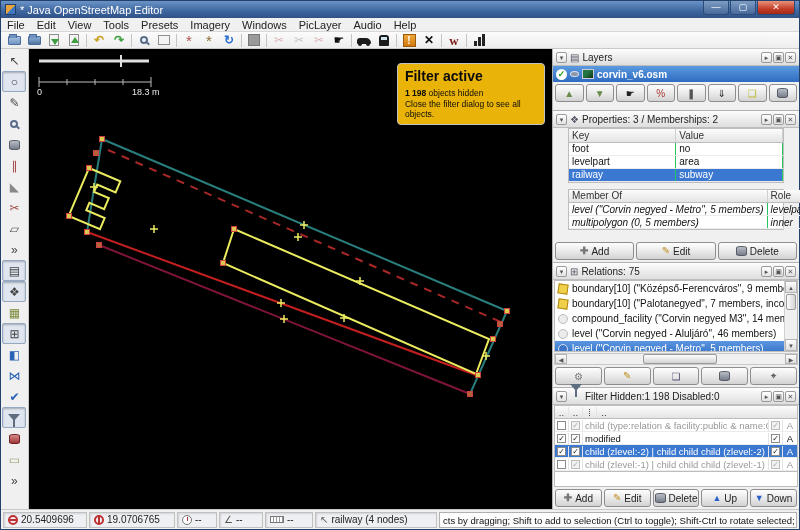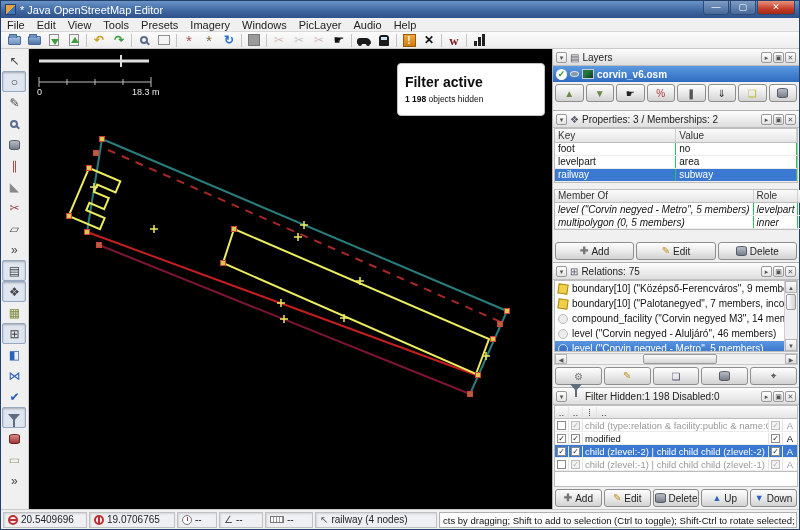--- a/index.html
+++ b/index.html
@@ -55,21 +55,21 @@
   .leftbar { width:28px; background:#f0f0f0; border-right:1px solid #c9c9c9; display:flex; flex-direction:column; align-items:center; padding-top:1px; }
   .lt { width:24px; height:21px; display:flex; align-items:center; justify-content:center; font-size:12px; color:#444; border:1px solid transparent; border-radius:2px; }
   .lt.pressed { background:#dfe6ef; border:1px solid #96a8c2; box-shadow:inset 0 1px 2px rgba(0,0,0,.25); }
   .lt .blue { color:#2a62b8; }
 
   
   .map { position:relative; width:525px; background:#000; overflow:hidden; cursor:crosshair; }
   .map svg.geom { position:absolute; left:0; top:0; }
   .scalebar { position:absolute; left:8px; top:4px; width:150px; height:46px; }
   .scale-label { position:absolute; color:#e8e8e8; font-size:9px; }
-  .notif { position:absolute; left:368px; top:14px; width:148px; background:#ffffff; border:1px solid #c2c2c2; border-radius:4px; padding:10px 7px; box-shadow:2px 3px 6px rgba(0,0,0,.6); color:#0c0c0c; }
+  .notif { position:absolute; left:368px; top:14px; width:148px; background:#eab308; border:1px solid #c2c2c2; border-radius:4px; padding:4px 7px; box-shadow:2px 3px 6px rgba(0,0,0,.6); color:#0c0c0c; }
   .notif h3 { font-size:14px; margin-bottom:4px; }
   .notif p { font-size:8.5px; line-height:1.25; }
 
   
   .rightpanel { width:247px; background:#f0f0f0; border-left:1px solid #b4b4b4; display:flex; flex-direction:column; font-size:10px; }
   .panel { display:flex; flex-direction:column; border-bottom:1px solid #b0b0b0; min-height:0; }
   .ptitle { height:17px; flex:none; display:flex; align-items:center; gap:3px; padding:0 3px; background:linear-gradient(#fdfdfd,#dedede); border-bottom:1px solid #bdbdbd; color:#222; }
   .ptitle .txt { flex:1; white-space:nowrap; overflow:hidden; }
   .mini { width:11px; height:11px; flex:none; border:1px solid #9a9a9a; background:linear-gradient(#fff,#e2e2e2); font-size:7px; line-height:9px; text-align:center; color:#555; border-radius:2px; }
   .picon { font-size:10px; color:#556; flex:none; }
@@ -83,21 +83,21 @@
   .bluearrow { color:#2a62c8; font-size:9px; }
 
   
   .layerrow { height:16px; display:flex; align-items:center; gap:3px; padding:0 3px; background:linear-gradient(#5b9ae0,#2f6cc0); color:#fff; font-weight:bold; font-size:10px; }
   .chk { color:#1e9e1e; background:#fff; border-radius:50%; font-size:9px; line-height:10px; width:11px; height:11px; text-align:center; }
   .eyedot { width:9px; height:6px; border:1px solid #dde; border-radius:50%; background:#89a; }
   .lthumb { width:12px; height:10px; background:linear-gradient(135deg,#274 40%,#131); border:1px solid #ccd; }
   .layerbtns .btn { padding:0; }
 
   
-  .tablewrap { background:#fff; border:1px solid #bdbdbd; margin:0 1px; }
+  .tablewrap { background:#fff; border:1px solid #bdbdbd; margin:0 15px; }
   table { width:100%; border-collapse:collapse; font-size:10px; }
   th { background:linear-gradient(#fcfcfc,#e4e4e4); border-right:1px solid #d0d0d0; border-bottom:1px solid #bdbdbd; font-weight:normal; text-align:left; padding:0 3px; height:13px; color:#333; }
   td { border-right:1px solid #22c55e; border-bottom:1px solid #ececec; padding:0 3px; height:13px; color:#111; white-space:nowrap; overflow:hidden; }
   tr.sel td { background:#3b78d2; color:#fff; }
   td.ital, .ital td { font-style:italic; }
 
   
   .rel-list { flex:1; display:flex; min-height:0; background:#fff; border:1px solid #bdbdbd; margin:0 1px; }
   .rel-items { flex:1; overflow:hidden; }
   .rel-row { height:15px; display:flex; align-items:center; gap:4px; padding:0 3px; font-size:10px; color:#111; white-space:nowrap; }
@@ -336,20 +336,21 @@
             <line x1="114" y1="24" x2="114" y2="34"></line>
           </g>
         </svg>
         <span class="scale-label" style="left:0;top:34px">0</span>
         <span class="scale-label" style="left:95px;top:34px">18.3 m</span>
       </div>
 
       <div class="notif">
         <h3>Filter active</h3>
         <p><b>1 198</b><span> objects hidden</span></p>
+        <p>Close the filter dialog to see all objects.</p>
       </div>
     </div>
 
     <div class="rightpanel">
 
       <div class="panel" style="height:62px">
         <div class="ptitle">
           <span class="mini">▾</span>
           <span class="picon">▤</span>
           <span class="txt">Layers</span>

